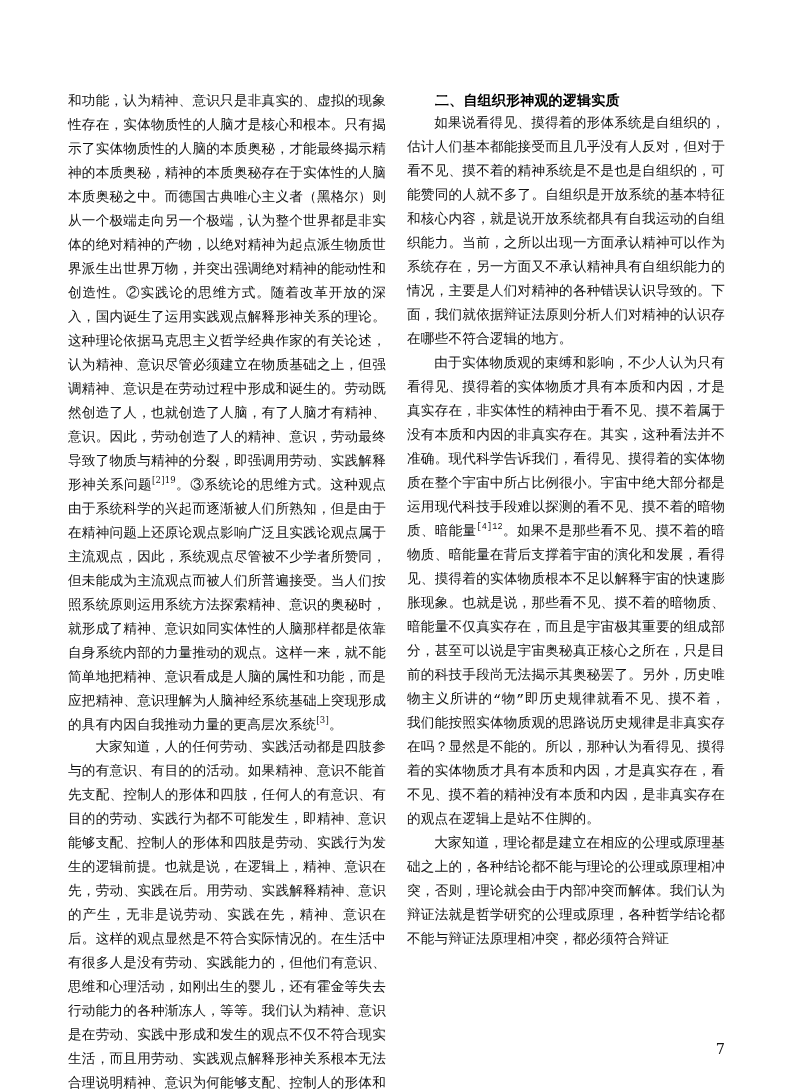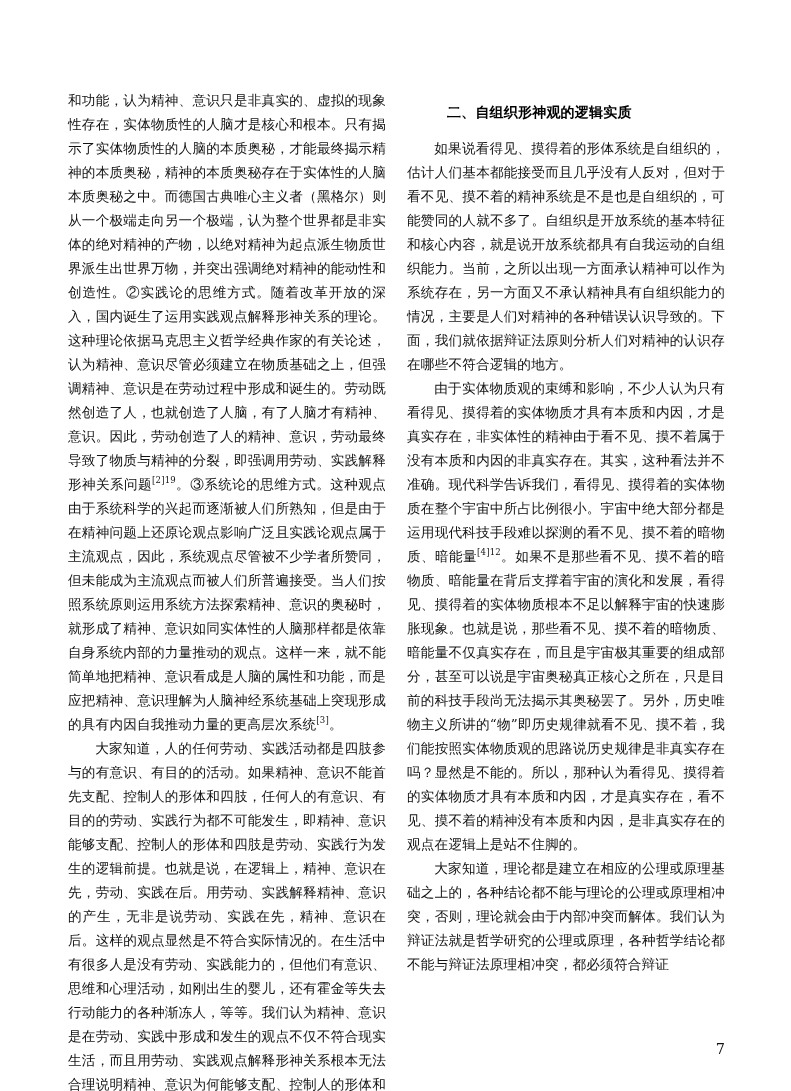--- a/index.html
+++ b/index.html
@@ -30,23 +30,24 @@
     line-height: 24px;
     text-align: justify;
     letter-spacing: 0.2px;
   }
   p.para {
     margin: 0;
     padding: 0;
   }
   p.indent {
     text-indent: 2em;
+    font-family: Liberation Mono, monospace;
   }
   h3.heading {
-    margin: 12px;
+    margin: 0;
     padding: 0;
     font-size: 14px;
     line-height: 24px;
     font-weight: bold;
     text-indent: 2em;
     font-family: "DejaVu Sans", "Liberation Sans", sans-serif;
     color: #000000;
   }
   sup.cite {
     font-size: 8.5px;

